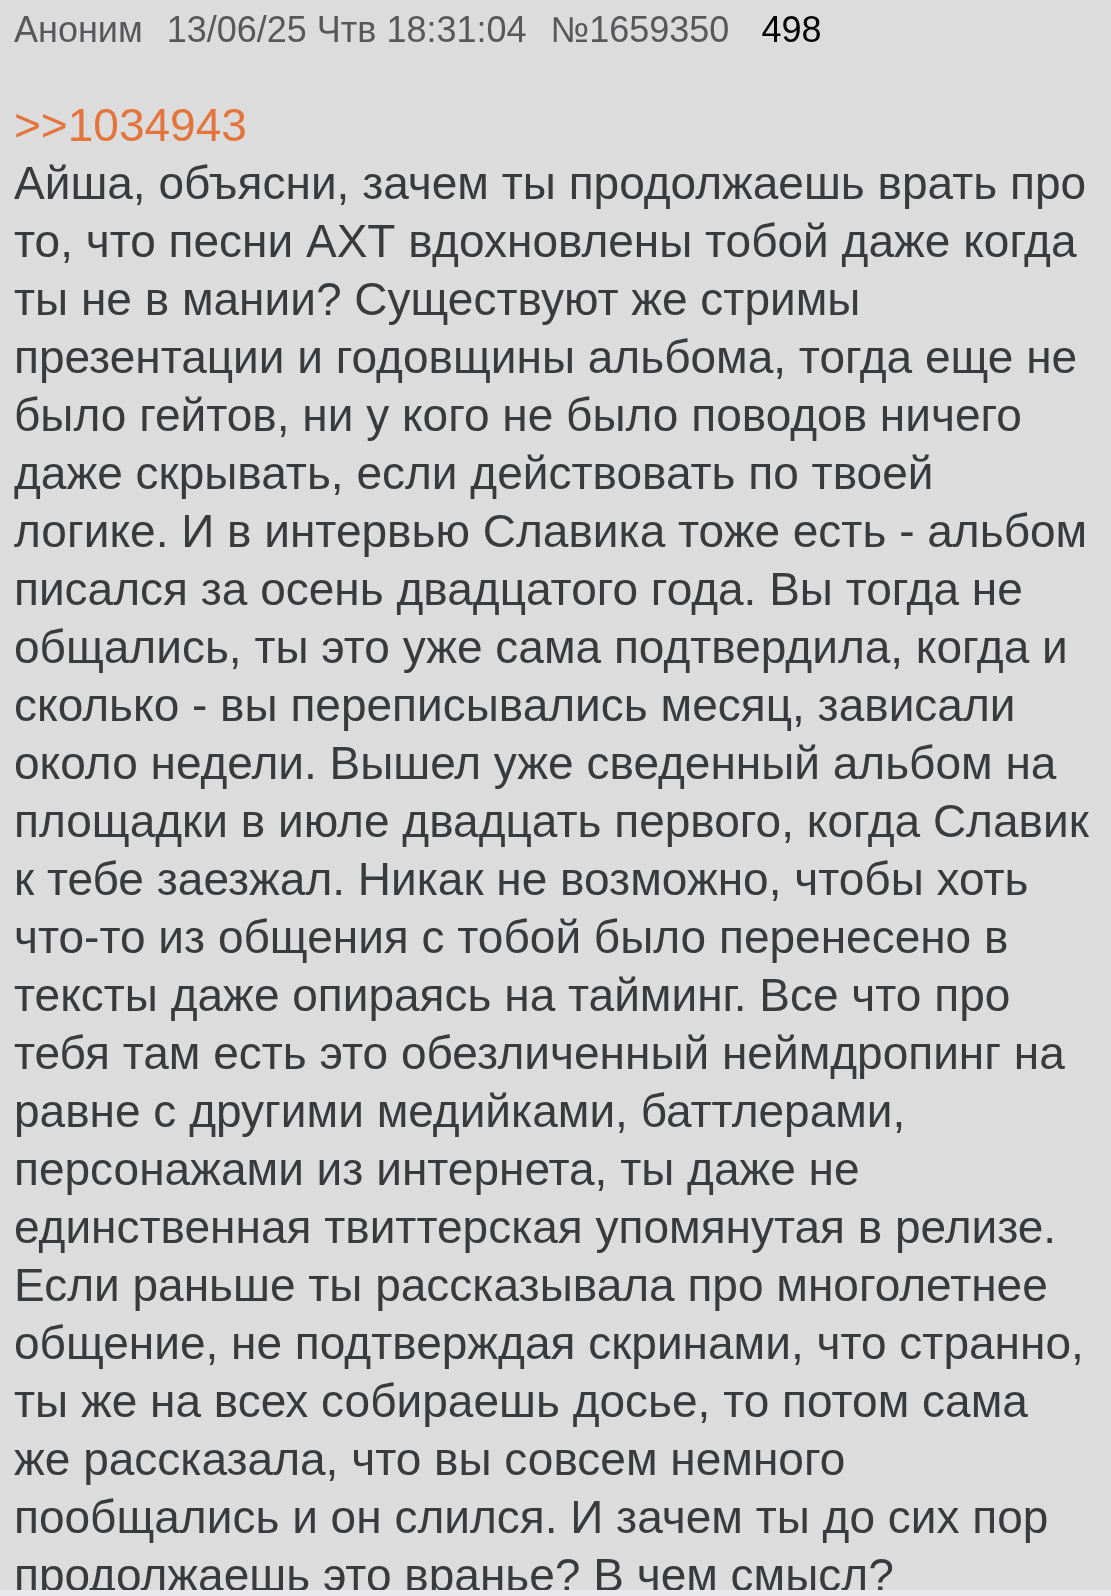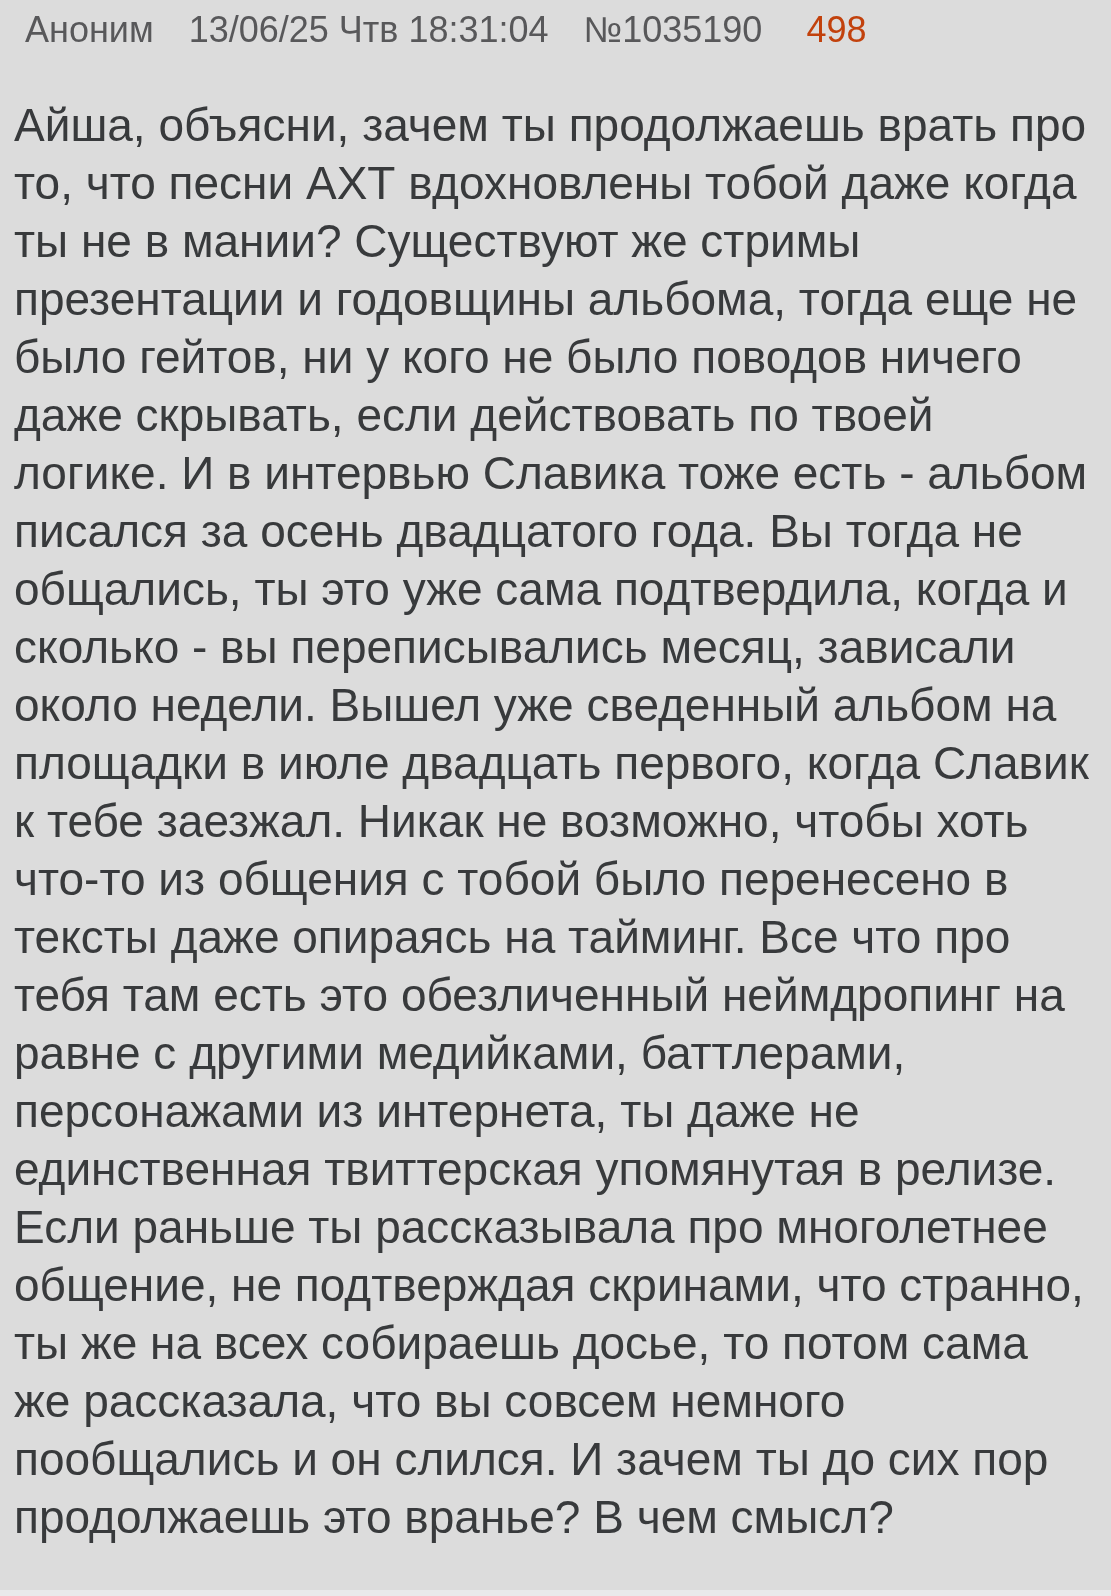--- a/index.html
+++ b/index.html
@@ -20,30 +20,29 @@
   }
   .post-header {
     font-size: 36px;
     line-height: 44px;
     color: #58585a;
     white-space: nowrap;
     padding-left: 0;
   }
   .post-header .hdr-part {
     margin-right: 14px;
-    margin-left: 11px;
   }
   .post-number {
     color: #58585a;
     text-decoration: none;
   }
   .post-ordinal {
-    color: #c2410c;
+    color: #000000;
     text-decoration: none;
-    margin-left: 20px;
+    margin-left: 8px;
   }
   .post-message {
     margin-top: 44px;
     font-size: 46px;
     line-height: 58px;
     color: #383a3c;
     letter-spacing: 0px;
   }
   .reply-link {
     display: block;
@@ -65,23 +64,24 @@
   }
 </style>
 </head>
 <body>
 
 <div class="post">
 
   <div class="post-header">
     <span class="hdr-part">Аноним</span>
     <span class="hdr-part">13/06/25 Чтв 18:31:04</span>
-    <a class="post-number hdr-part" href="#">№1035190</a>
+    <a class="post-number hdr-part" href="#">№1659350</a>
     <a class="post-ordinal" href="#">498</a>
   </div>
 
   <div class="post-message">
+    <a class="reply-link" href="#">&gt;&gt;1034943</a>
     <div class="message-text">Айша, объясни, зачем ты продолжаешь врать про то, что песни АХТ вдохновлены тобой даже когда ты не в мании? Существуют же стримы презентации и годовщины альбома, тогда еще не было гейтов, ни у кого не было поводов ничего даже скрывать, если действовать по твоей логике. И в интервью Славика тоже есть - альбом писался за осень двадцатого года. Вы тогда не общались, ты это уже сама подтвердила, когда и сколько - вы переписывались месяц, зависали около недели. Вышел уже сведенный альбом на площадки в июле двадцать первого, когда Славик к тебе заезжал. Никак не возможно, чтобы хоть что-то из общения с тобой было перенесено в тексты даже опираясь на тайминг. Все что про тебя там есть это обезличенный неймдропинг на равне с другими медийками, баттлерами, персонажами из интернета, ты даже не единственная твиттерская упомянутая в релизе. Если раньше ты рассказывала про многолетнее общение, не подтверждая скринами, что странно, ты же на всех собираешь досье, то потом сама же рассказала, что вы совсем немного пообщались и он слился. И зачем ты до сих пор продолжаешь это вранье? В чем смысл?</div>
   </div>
 
   <div class="next-post-divider"></div>
 
 </div>
 
 </body></html>

